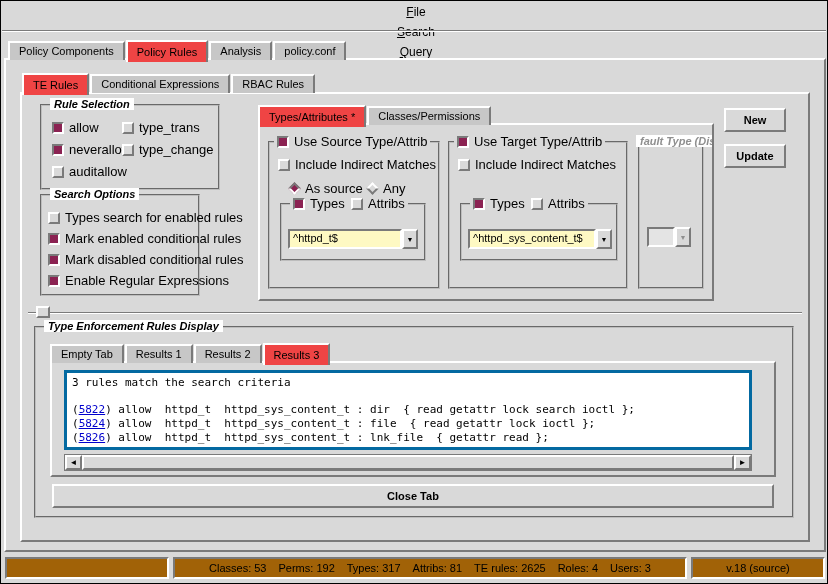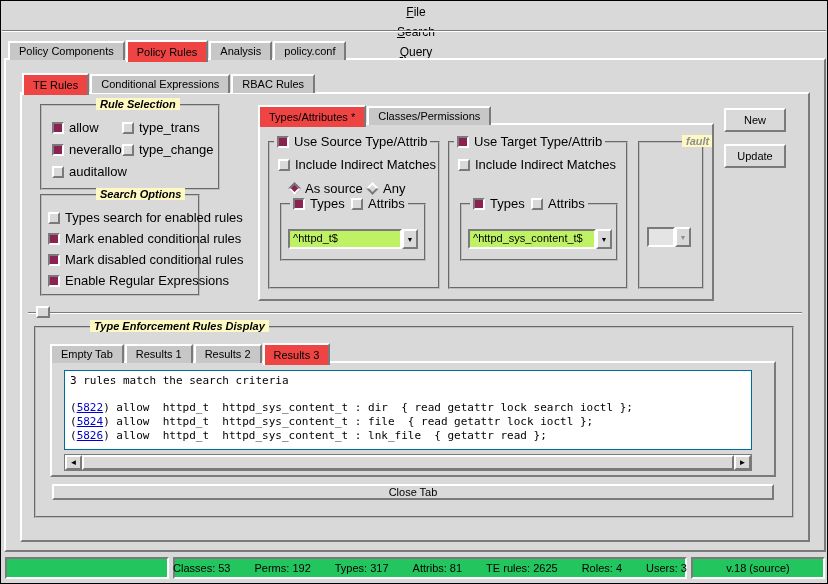--- a/index.html
+++ b/index.html
@@ -1,21 +1,21 @@
 <!DOCTYPE html>
 <html style="--check-color: #8b2252; --link-color: #0000cd;"><head>
 <meta charset="utf-8">
 <style>
   * { margin:0; padding:0; box-sizing:border-box; cursor:default; }
   :root { --check-color:#8b2252; --link-color:#0000cd; }
   body { font-family:"Liberation Sans", sans-serif; background:#888; }
   .window { position:relative; width:828px; height:584px; background:#d9d9d9; border:1px solid #000; overflow:hidden; }
   .raised { border:2px solid; border-color:#ffffff #7a7a7a #7a7a7a #ffffff; }
   .group { position:absolute; border:2px groove #bdbdbd; }
-  .gtitle { position:absolute; top:-8px; left:8px; background:#fef9c3; padding:0 4px; font:italic bold 11px "Liberation Sans", sans-serif; white-space:nowrap;margin-left:46px; }
+  .gtitle { position:absolute; top:-8px; left:8px; background:#ffffff; padding:0 4px; font:italic bold 11px "Liberation Sans", sans-serif; white-space:nowrap; }
   .gtitle.disabled { color:#8f8f8f; }
 
   
   .menubar { position:absolute; top:1px; left:1px; right:1px; height:28px; display:flex; align-items:center; padding-left:4px;flex-direction:column; }
   .menu-item { display:inline-block; padding:3px 9px; font-size:12px; }
   .menu-item::first-letter { text-decoration:underline; }
   .menu-sep { position:absolute; top:29px; left:1px; right:1px; height:2px; border-top:1px solid #7a7a7a; border-bottom:1px solid #ffffff; }
 
   
   .tabbar { position:absolute; display:flex; align-items:flex-end; z-index:5; }
@@ -28,47 +28,47 @@
   
   .check { position:absolute; display:flex; align-items:center; white-space:nowrap; }
   .ind { width:12px; height:12px; flex:0 0 12px; background:#d9d9d9; border:2px solid; border-color:#ffffff #7a7a7a #7a7a7a #ffffff; margin-right:5px; }
   .ind.checked { background:var(--check-color); border-color:#7a7a7a #ffffff #ffffff #7a7a7a; }
   .rind { width:9px; height:9px; flex:0 0 9px; background:#d9d9d9; border:2px solid; border-color:#ffffff #7a7a7a #7a7a7a #ffffff; transform:rotate(45deg); margin:0 6px 0 2px; }
   .rind.checked { background:var(--check-color); border-color:#7a7a7a #ffffff #ffffff #7a7a7a; }
   .clabel { font-size:13px; }
   .ghead { background:#d9d9d9; padding:0 3px; }
 
   
-  .btn { position:absolute; background:#d9d9d9; border:2px solid; border-color:#ffffff #7a7a7a #7a7a7a #ffffff; font-size:11px; display:flex; align-items:center; justify-content:center; }
+  .btn { position:absolute; background:#d9d9d9; border:2px solid; border-color:#ffffff #7a7a7a #7a7a7a #ffffff; font-size:11px; display:flex; align-items:center; justify-content:center;font-weight:bold; }
 
   
   .combo { position:absolute; height:20px; display:flex; }
-  .combo-entry { flex:1; min-width:0; background:#bef264; border:2px solid; border-color:#7a7a7a #ffffff #ffffff #7a7a7a; font-size:11px; padding:1px 3px; overflow:hidden; white-space:nowrap; }
+  .combo-entry { flex:1; min-width:0; background:#fef9c3; border:2px solid; border-color:#7a7a7a #ffffff #ffffff #7a7a7a; font-size:11px; padding:1px 3px; overflow:hidden; white-space:nowrap; }
   .combo-entry.disabled-entry { background:#e4e4e4; }
   .combo-btn { width:16px; background:#d9d9d9; border:2px solid; border-color:#ffffff #7a7a7a #7a7a7a #ffffff; display:flex; align-items:center; justify-content:center; }
   .arrow { font-size:7px; line-height:1; }
   .arrow.disabled { color:#8f8f8f; }
 
   
   .sash-line { position:absolute; height:2px; border-top:1px solid #7a7a7a; border-bottom:1px solid #ffffff; }
   .sash-handle { position:absolute; width:14px; height:12px; background:#d9d9d9; border:2px solid; border-color:#ffffff #7a7a7a #7a7a7a #ffffff; }
 
   
-  .textarea { position:absolute; background:#ffffff; border:1px solid #0369a1; padding:3px 5px; overflow:hidden; }
+  .textarea { position:absolute; background:#ffffff; border:3px solid #0369a1; padding:3px 5px; overflow:hidden; }
   .tline { font-family:"DejaVu Sans Mono", monospace; font-size:11px; line-height:14px; white-space:pre; }
   .rule-link { color:var(--link-color); text-decoration:underline; font-family:inherit; }
   .first-rule { margin-top:13px; }
 
   .hscroll { position:absolute; display:flex; background:#bfbfbf; border:1px solid #7a7a7a; }
   .sbtn { width:17px; background:#d9d9d9; border:2px solid; border-color:#ffffff #7a7a7a #7a7a7a #ffffff; display:flex; align-items:center; justify-content:center; }
   .sarrow { font-size:8px; line-height:1; }
   .sthumb { flex:1; background:#d9d9d9; border:2px solid; border-color:#ffffff #7a7a7a #7a7a7a #ffffff; }
 
   
-  .status-seg { position:absolute; top:556px; height:22px; border:2px solid; border-color:#7a7a7a #ffffff #ffffff #7a7a7a; display:flex; align-items:center; justify-content:center; font-size:11px; gap:24px; background:#22c55e; white-space:nowrap; }
+  .status-seg { position:absolute; top:556px; height:22px; border:2px solid; border-color:#7a7a7a #ffffff #ffffff #7a7a7a; display:flex; align-items:center; justify-content:center; font-size:11px; gap:12px; background:#a16207; white-space:nowrap; }
 </style>
 </head>
 <body>
 
 <div class="window">
 
   <div class="menubar">
     <span class="menu-item">File</span>
     <span class="menu-item">Search</span>
     <span class="menu-item">Query</span>
@@ -249,21 +249,21 @@
             <span class="sbtn">
                 <span class="sarrow">◄</span>
               </span>
             <span class="sthumb"></span>
             <span class="sbtn">
                 <span class="sarrow">►</span>
               </span>
           </div>
         </div>
 
-        <div class="btn" style="left:16px;top:156px;width:722px;height:16px">
+        <div class="btn" style="left:16px;top:156px;width:722px;height:24px">
           <span>Close Tab</span>
         </div>
       </div>
 
     </div>
   </div>
 
   <div class="status-seg" style="left:4px;width:164px"></div>
   <div class="status-seg" style="left:172px;width:514px">
     <span class="stat">Classes: 53</span>

